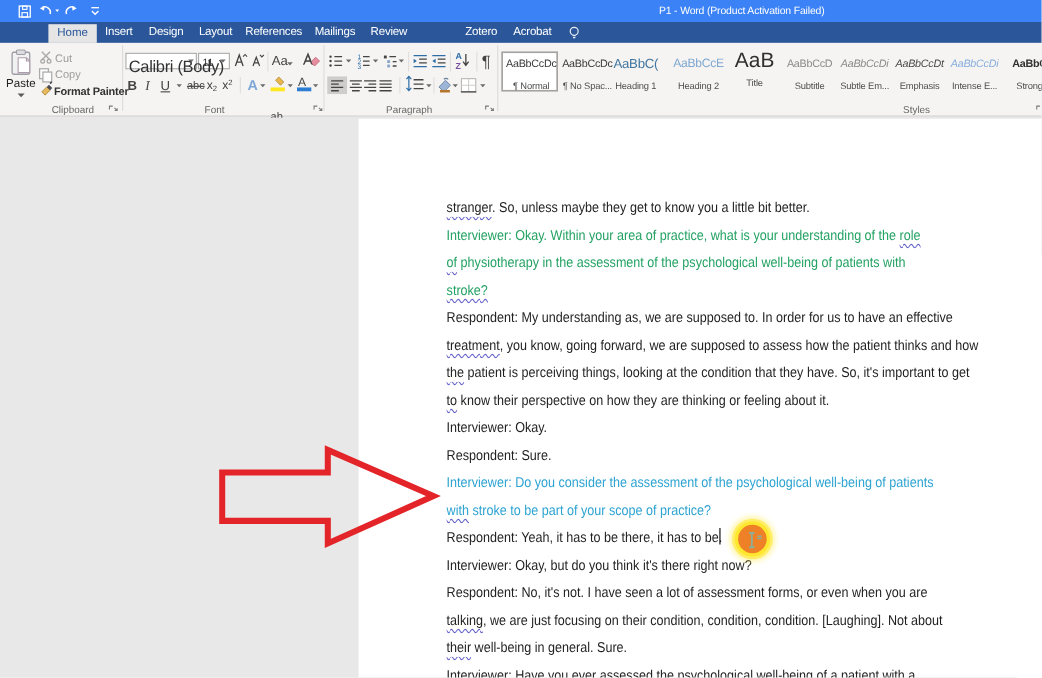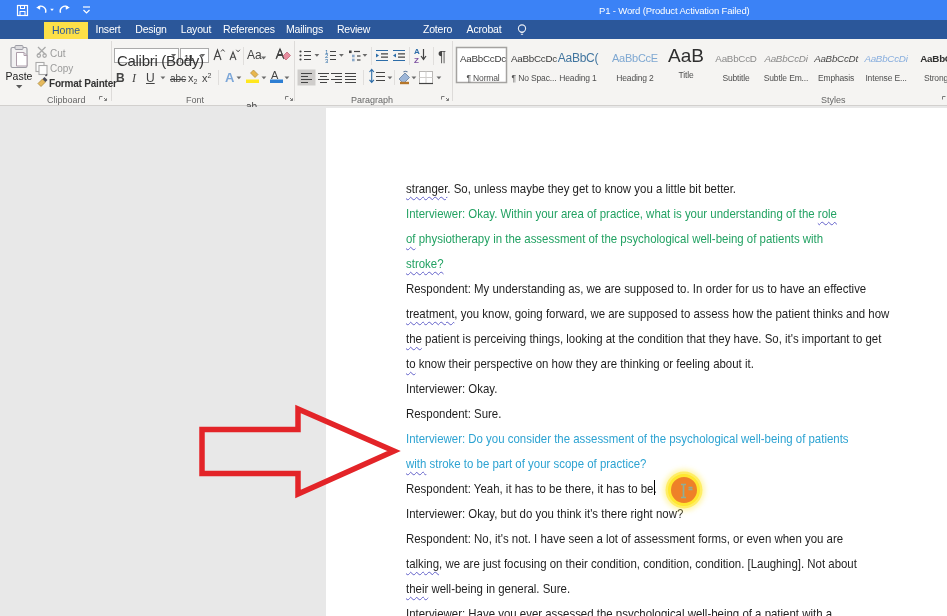--- a/index.html
+++ b/index.html
@@ -6,21 +6,21 @@
   html,body { width:947px; height:616px; overflow:hidden; }
   body { font-family:"Liberation Sans", sans-serif; position:relative; background:#e8e8e8; }
 
   
   #titlebar { position:absolute; left:0; top:0; width:947px; height:20px; background:#3b82f6; color:#fff; }
   #titletext { position:absolute; left:599px; top:5px; font-size:9.5px; color:#fff; letter-spacing:-0.15px; }
 
   
   #tabrow { position:absolute; left:0; top:20px; width:947px; height:19px; background:#2b579a; }
   .tab { position:absolute; top:0; height:19px; line-height:19px; color:#fff; font-size:10.5px; letter-spacing:-0.2px; text-align:center; }
-  #hometab { position:absolute; left:44px; top:2px; width:44px; height:17px; background:#fde047; color:#2b579a; font-size:10.5px; line-height:16px; text-align:center; }
+  #hometab { position:absolute; left:44px; top:2px; width:44px; height:17px; background:#e5e5e5; color:#2b579a; font-size:10.5px; line-height:16px; text-align:center; }
 
   
   #ribbon { position:absolute; left:0; top:39px; width:947px; height:67px; background:#f5f4f2; border-bottom:1px solid #d2d0ce; }
   .glabel { position:absolute; top:56px; font-size:9px; color:#666; }
   .gsep { position:absolute; top:2px; height:60px; width:1px; background:#dddbd9; }
 
   
   #docarea { position:absolute; left:0; top:107px; width:947px; height:509px; background:#e8e8e8; }
   #page { position:absolute; left:326px; top:1px; width:621px; height:508px; background:#fff; }
   #doctext { position:absolute; left:406px; top:69px; width:620px; font-size:13px; line-height:25px; color:#1f1f1f; white-space:nowrap; transform:scaleX(0.88); transform-origin:left top; }

